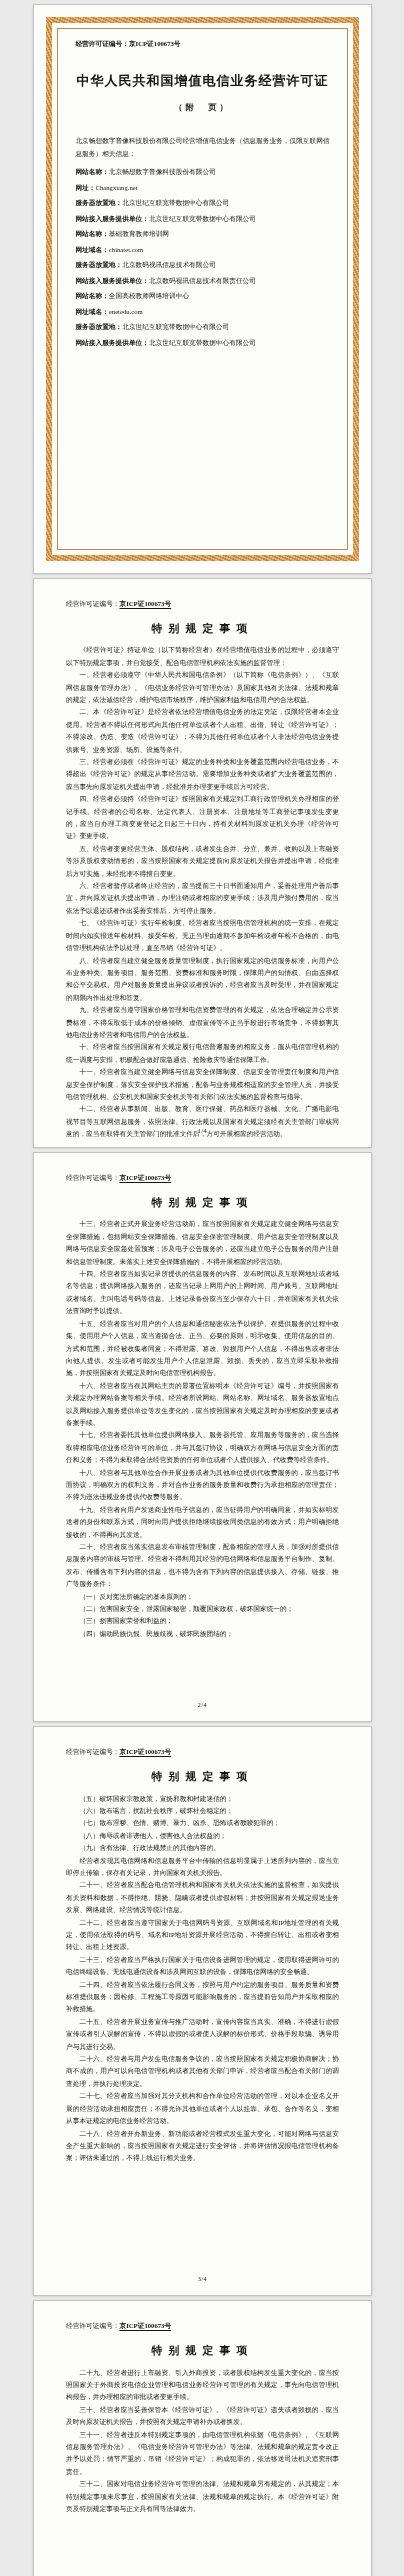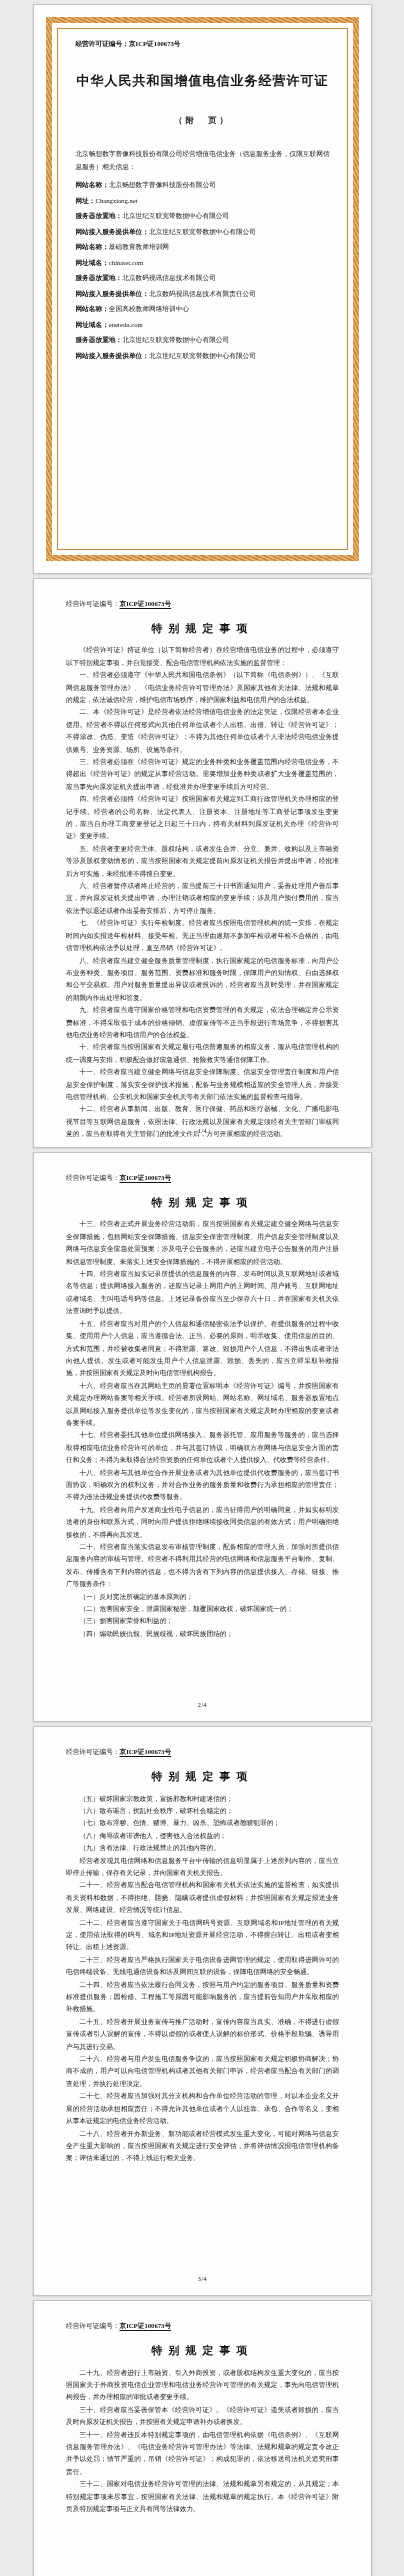--- a/index.html
+++ b/index.html
@@ -43,21 +43,21 @@
     font-weight: bold;
   }
   .cert-title {
     margin: 23px 0 0 0;
     text-align: center;
     font-size: 13px;
     font-weight: bold;
     letter-spacing: 1px;
   }
   .cert-subtitle {
-    margin-top: 25px;
+    margin-top: 12px;
     text-align: center;
     font-size: 8.2px;
     font-weight: bold;
     letter-spacing: 3.1px;
   }
   .cert-intro {
     margin: 21.6px 0 4.1px 0;
     font-size: 6.7px;
     line-height: 1.9;
     text-align: justify;

